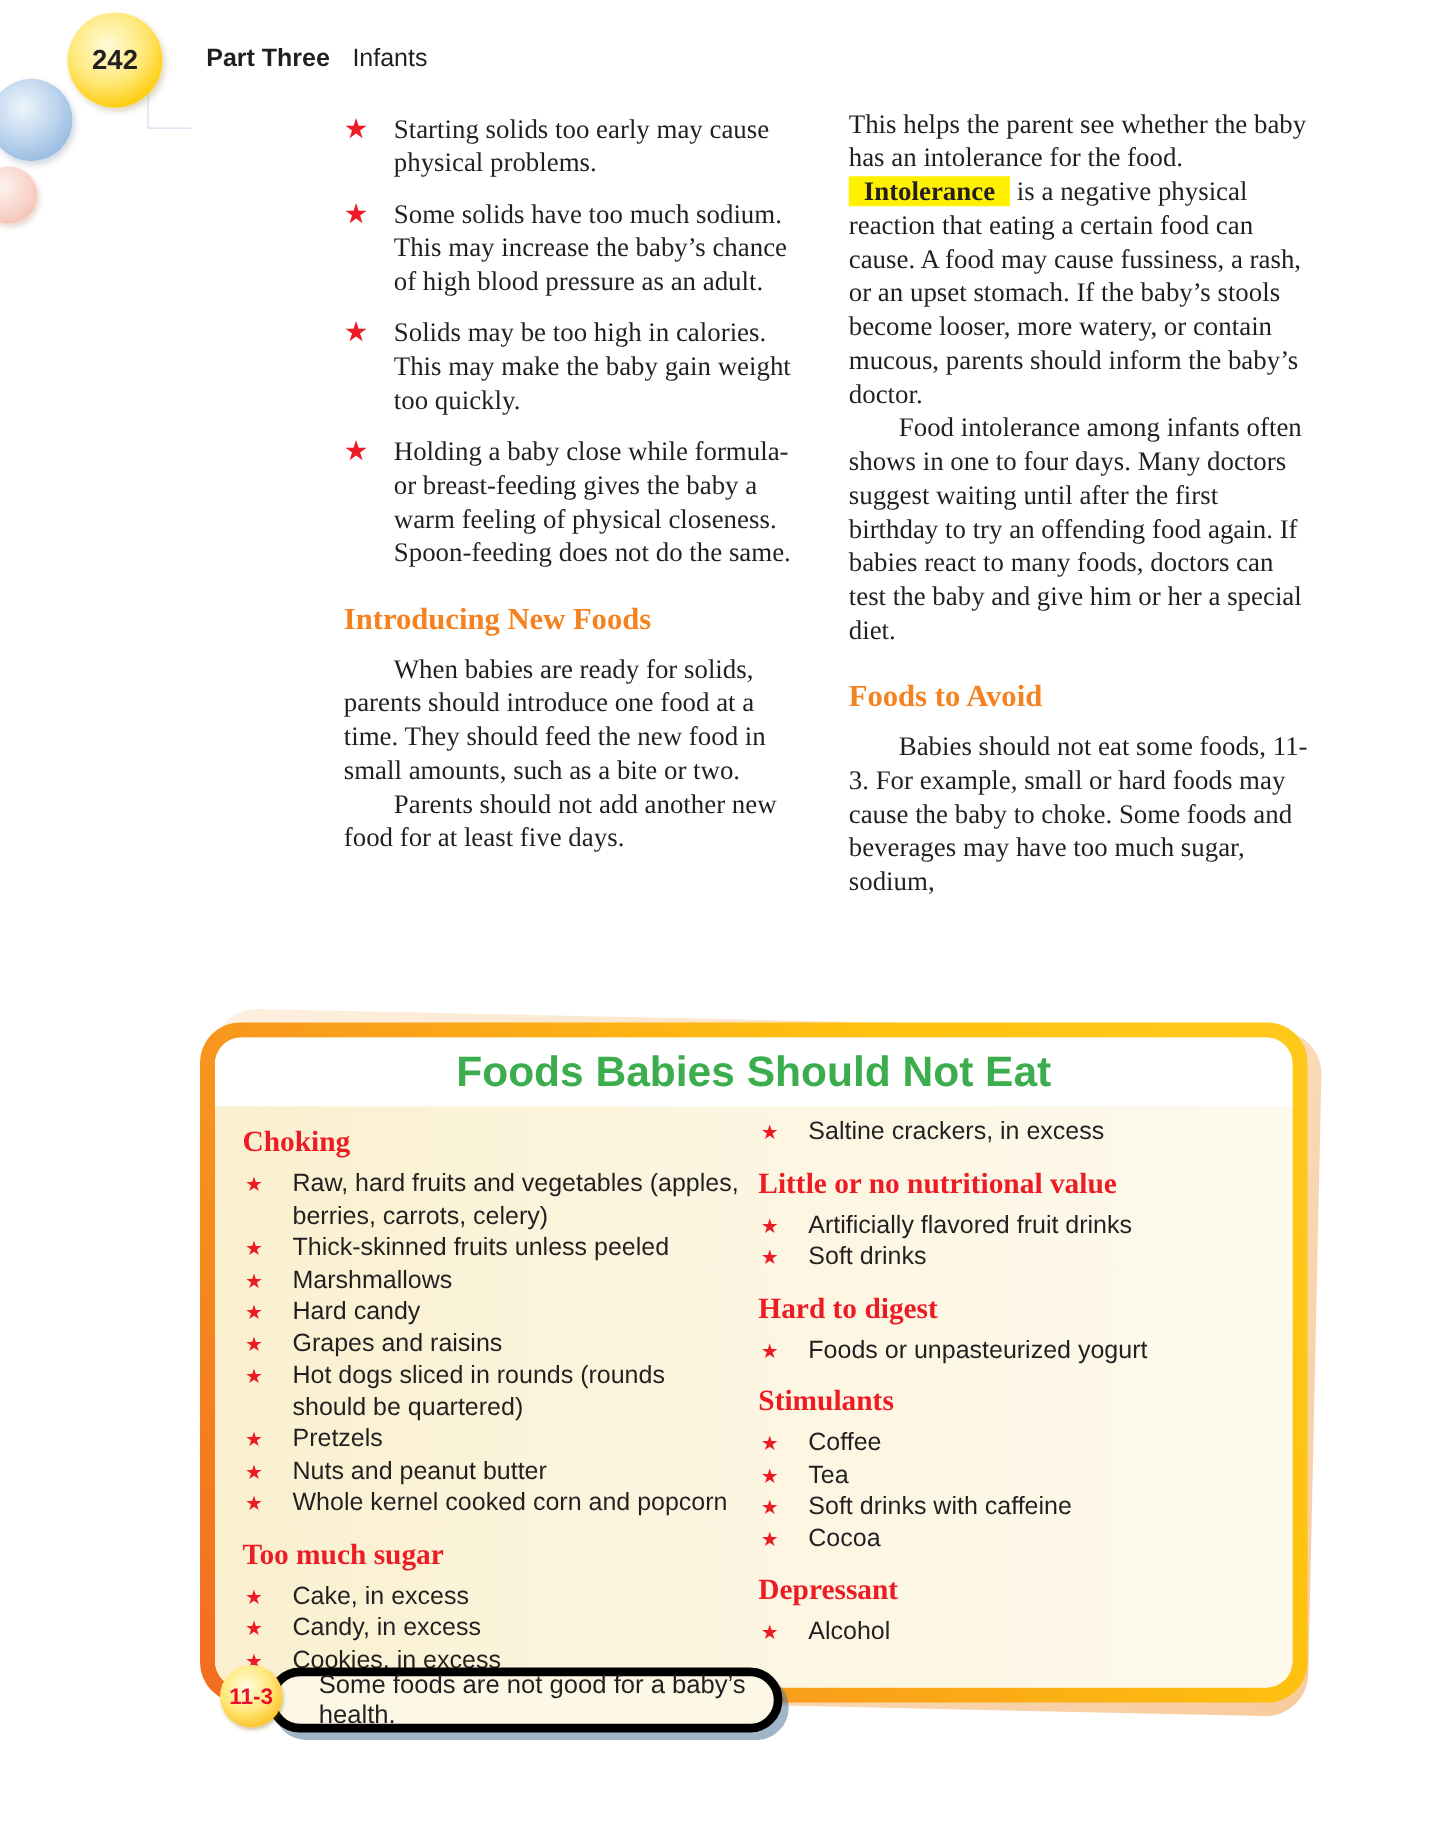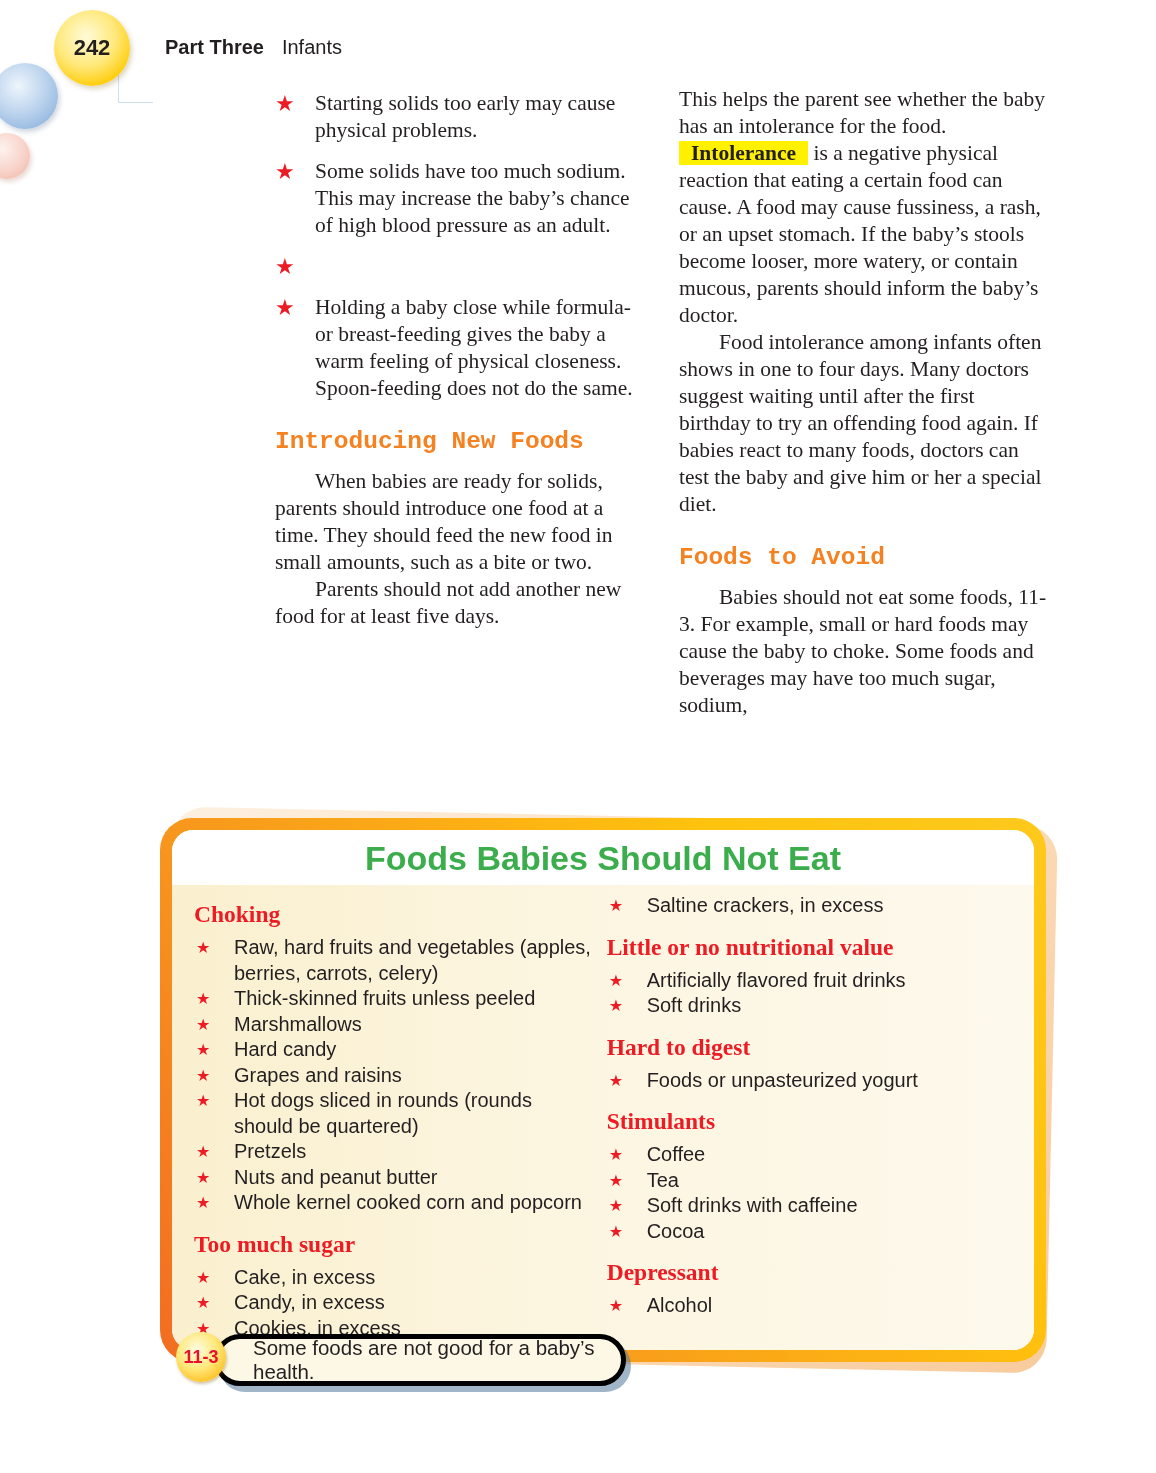--- a/index.html
+++ b/index.html
@@ -29,21 +29,21 @@
 
   
   .col{position:absolute;font-size:21.5px;line-height:27px;}
   .col-left{left:275px;top:90px;width:372px;}
   .col-right{left:679px;top:86px;width:372px;}
   .bullet{display:flex;margin-bottom:14px;}
   .astar{flex:0 0 40px;color:#ed1c24;font-size:22px;line-height:27px;
     font-family:"DejaVu Sans",sans-serif;}
   .bullet p{margin:0;}
   h2.orange{color:#f58220;font-size:24.5px;line-height:28px;margin:26px 0 12px 0;
-    font-weight:bold;font-family:Liberation Mono, monospace;}
+    font-weight:bold;font-family:Liberation Serif, serif;}
   .col p.para{margin:0;text-indent:40px;}
   .col p.flush{margin:0;}
   .hl{background:#fff100;font-weight:bold;padding:0 12px;}
 
   
   .fig-shadow{position:absolute;left:166px;top:816px;width:886px;height:548px;
     border-radius:34px;transform:rotate(1.25deg);
     background:linear-gradient(135deg,#fdf0e0 0%,#fbdfc0 45%,#f8cb9c 100%);}
   .figure{position:absolute;left:160px;top:818px;width:886px;height:544px;
     border-radius:32px;padding:12px;box-sizing:border-box;
@@ -61,21 +61,21 @@
   .fig-col h3{color:#ed1c24;font-size:23.5px;margin:15px 0 7px 0;font-weight:bold;
     font-family:Liberation Serif, serif;}
   .fig-col h3.first{margin-top:8px;}
   .item{display:flex;font-size:20px;line-height:25.5px;color:#231f20;}
   .fstar{flex:0 0 38px;color:#ed1c24;font-size:16px;line-height:25.5px;padding-left:2px;
     font-family:"DejaVu Sans",sans-serif;}
   .item .txt{flex:1;}
 
   
   .cap-pill{position:absolute;left:214px;top:1334px;width:412px;height:52px;box-sizing:border-box;
-    background:#fdf8e6;border:5px solid #000000;border-radius:27px;z-index:3;
+    background:#fdf8e6;border:7px solid #000000;border-radius:27px;z-index:3;
     display:flex;align-items:center;padding-left:34px;
     font-family:"Liberation Sans",sans-serif;font-size:20.5px;color:#231f20;
     box-shadow:5px 6px 0 rgba(84,120,156,.55);}
   .cap-badge{position:absolute;left:176px;top:1332px;width:50px;height:50px;border-radius:50%;
     background:radial-gradient(circle at 42% 35%, #fffce2 0%, #ffe87a 45%, #fdb913 85%);
     box-shadow:1px 2px 3px rgba(120,90,0,.35);z-index:4;
     display:flex;align-items:center;justify-content:center;
     font-family:"Liberation Sans",sans-serif;font-weight:bold;font-size:18px;color:#e8112d;}
 </style>
 </head>
@@ -98,20 +98,21 @@
     <div class="bullet">
       <span class="astar">★</span>
       <p>Starting solids too early may cause physical problems.</p>
     </div>
     <div class="bullet">
       <span class="astar">★</span>
       <p>Some solids have too much sodium. This may increase the baby’s chance of high blood pressure as an adult.</p>
     </div>
     <div class="bullet">
       <span class="astar">★</span>
+      <p>Solids may be too high in calories. This may make the baby gain weight too quickly.</p>
     </div>
     <div class="bullet">
       <span class="astar">★</span>
       <p>Holding a baby close while formula- or breast-feeding gives the baby a warm feeling of physical closeness. Spoon-feeding does not do the same.</p>
     </div>
     <h2 class="orange">Introducing New Foods</h2>
     <p class="para">When babies are ready for solids, parents should introduce one food at a time. They should feed the new food in small amounts, such as a bite or two.</p>
     <p class="para">Parents should not add another new food for at least five days.</p>
   </div>
 

